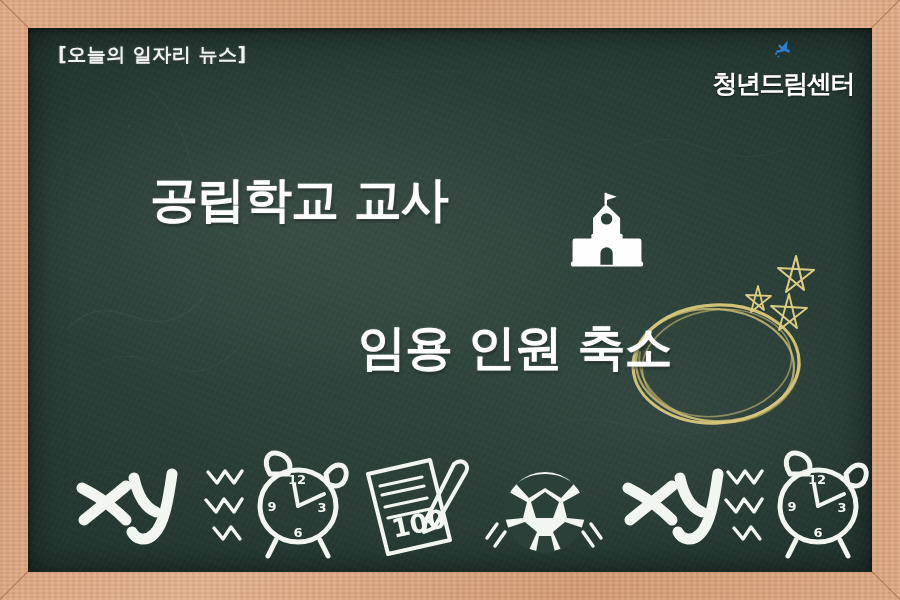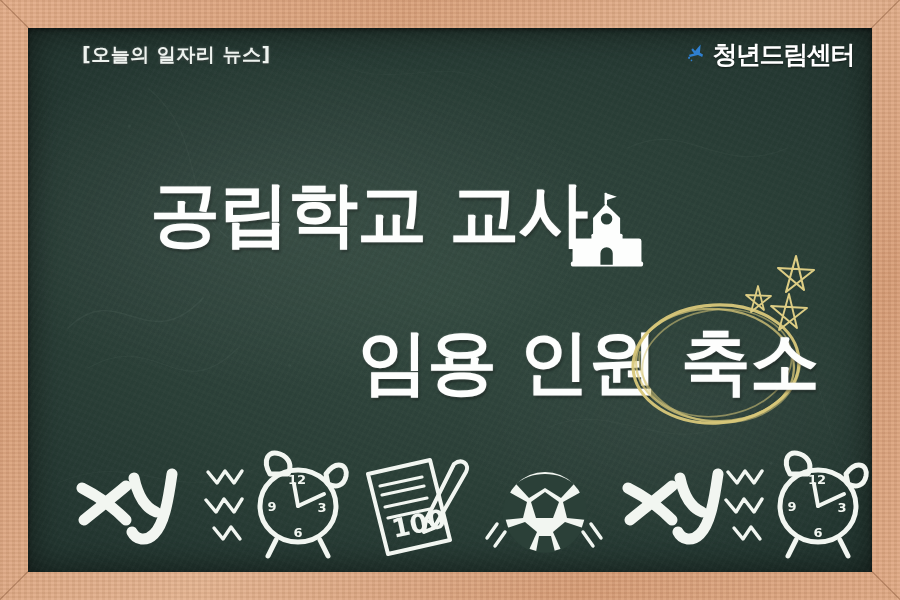--- a/index.html
+++ b/index.html
@@ -45,44 +45,44 @@
       radial-gradient(circle at 58% 24%, rgba(220,235,225,.07) 0 1px, transparent 2px),
       radial-gradient(circle at 74% 55%, rgba(220,235,225,.09) 0 1px, transparent 2px),
       radial-gradient(circle at 88% 80%, rgba(220,235,225,.07) 0 1px, transparent 2px),
       radial-gradient(circle at 44% 88%, rgba(220,235,225,.06) 0 1px, transparent 2px),
       repeating-linear-gradient(118deg, rgba(255,255,255,.022) 0 2px, rgba(0,0,0,.02) 2px 5px),
       repeating-linear-gradient(22deg, rgba(255,255,255,.016) 0 3px, rgba(0,0,0,.015) 3px 7px);
   }
   #board>svg.smudge{position:absolute;inset:0;width:100%;height:100%;pointer-events:none;opacity:.55}
 
   
-  #hdr{position:absolute;left:0;right:0;top:0;height:62px;margin-left:24px;}
+  #hdr{position:absolute;left:0;right:0;top:0;height:62px;}
   #kicker{
     position:absolute;left:30px;top:14px;
     color:#eef3ef;font-size:19px;letter-spacing:.5px;font-weight:700;
     text-shadow:0 0 3px rgba(255,255,255,.28), 0 1px 2px rgba(0,0,0,.5);
     white-space:nowrap;
   }
   #logo{
-    position:absolute;right:18px;top:10px;display:flex;align-items:center;gap:3px;
+    position:absolute;right:18px;top:10px;display:flex;align-items:center;gap:3px;flex-direction:column;
   }
   #logo .mark{display:block;width:26px;height:26px;margin-right:-1px;}
   #logo .wordmark{
     color:#ffffff;font-size:25px;font-weight:800;letter-spacing:-1.4px;
     text-shadow:0 1px 2px rgba(0,0,0,.55);white-space:nowrap;
   }
 
   
   .hl{
     position:absolute;color:#fdfefd;white-space:nowrap;font-weight:800;
     letter-spacing:-1px;
     text-shadow:0 0 2px rgba(255,255,255,.30), 1px 2px 3px rgba(0,0,0,.42);
   }
-  #line1{left:122px;top:140px;font-size:70px;}
-  #line2{left:330px;top:288px;font-size:70px;}
+  #line1{left:122px;top:140px;font-size:48px;}
+  #line2{left:330px;top:288px;font-size:48px;}
   #line2 .mark-word{position:relative;z-index:3}
 
   #school-icon{position:absolute;left:538px;top:163px;width:82px;height:82px;z-index:2}
   #circle-emph{position:absolute;left:598px;top:272px;width:180px;height:128px;z-index:1;pointer-events:none}
   #stars{position:absolute;left:706px;top:222px;width:110px;height:96px;z-index:1;pointer-events:none}
 
   
   #doodles{position:absolute;left:0;right:16px;bottom:4px;height:130px;}
   #doodles .d{position:absolute;}
   .d-xy1   {left:48px;top:24px;width:110px;height:82px;}

